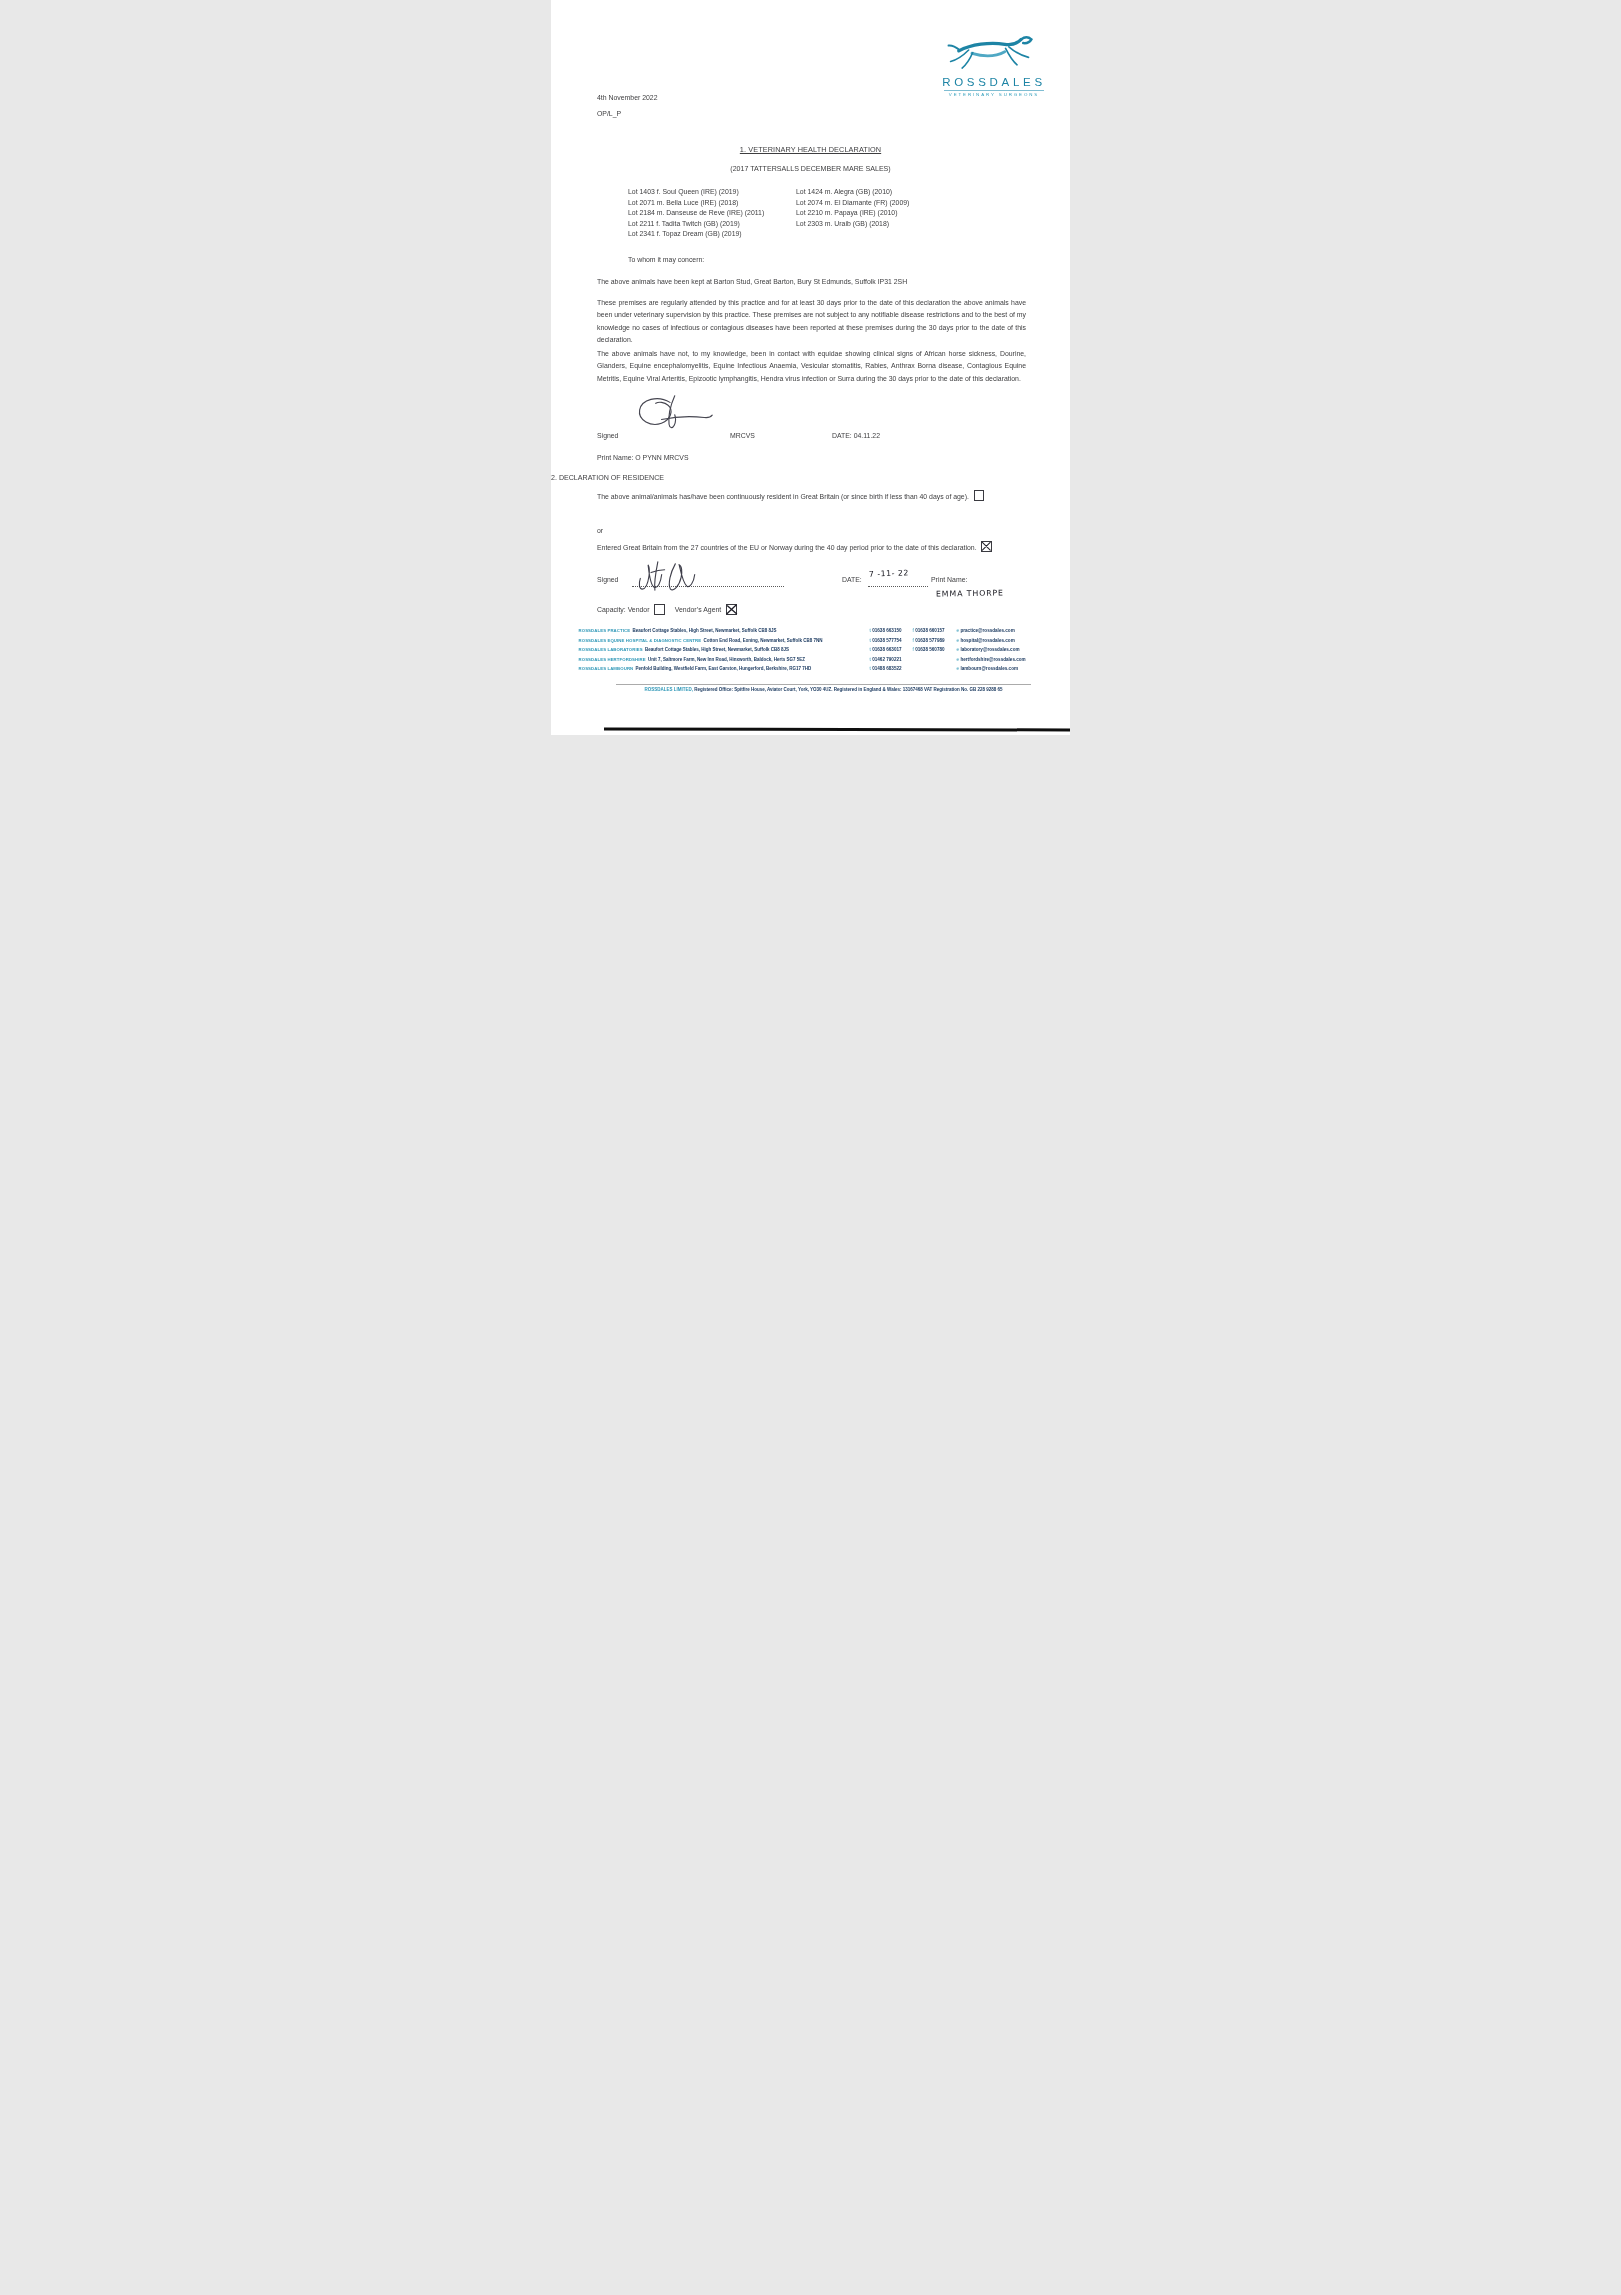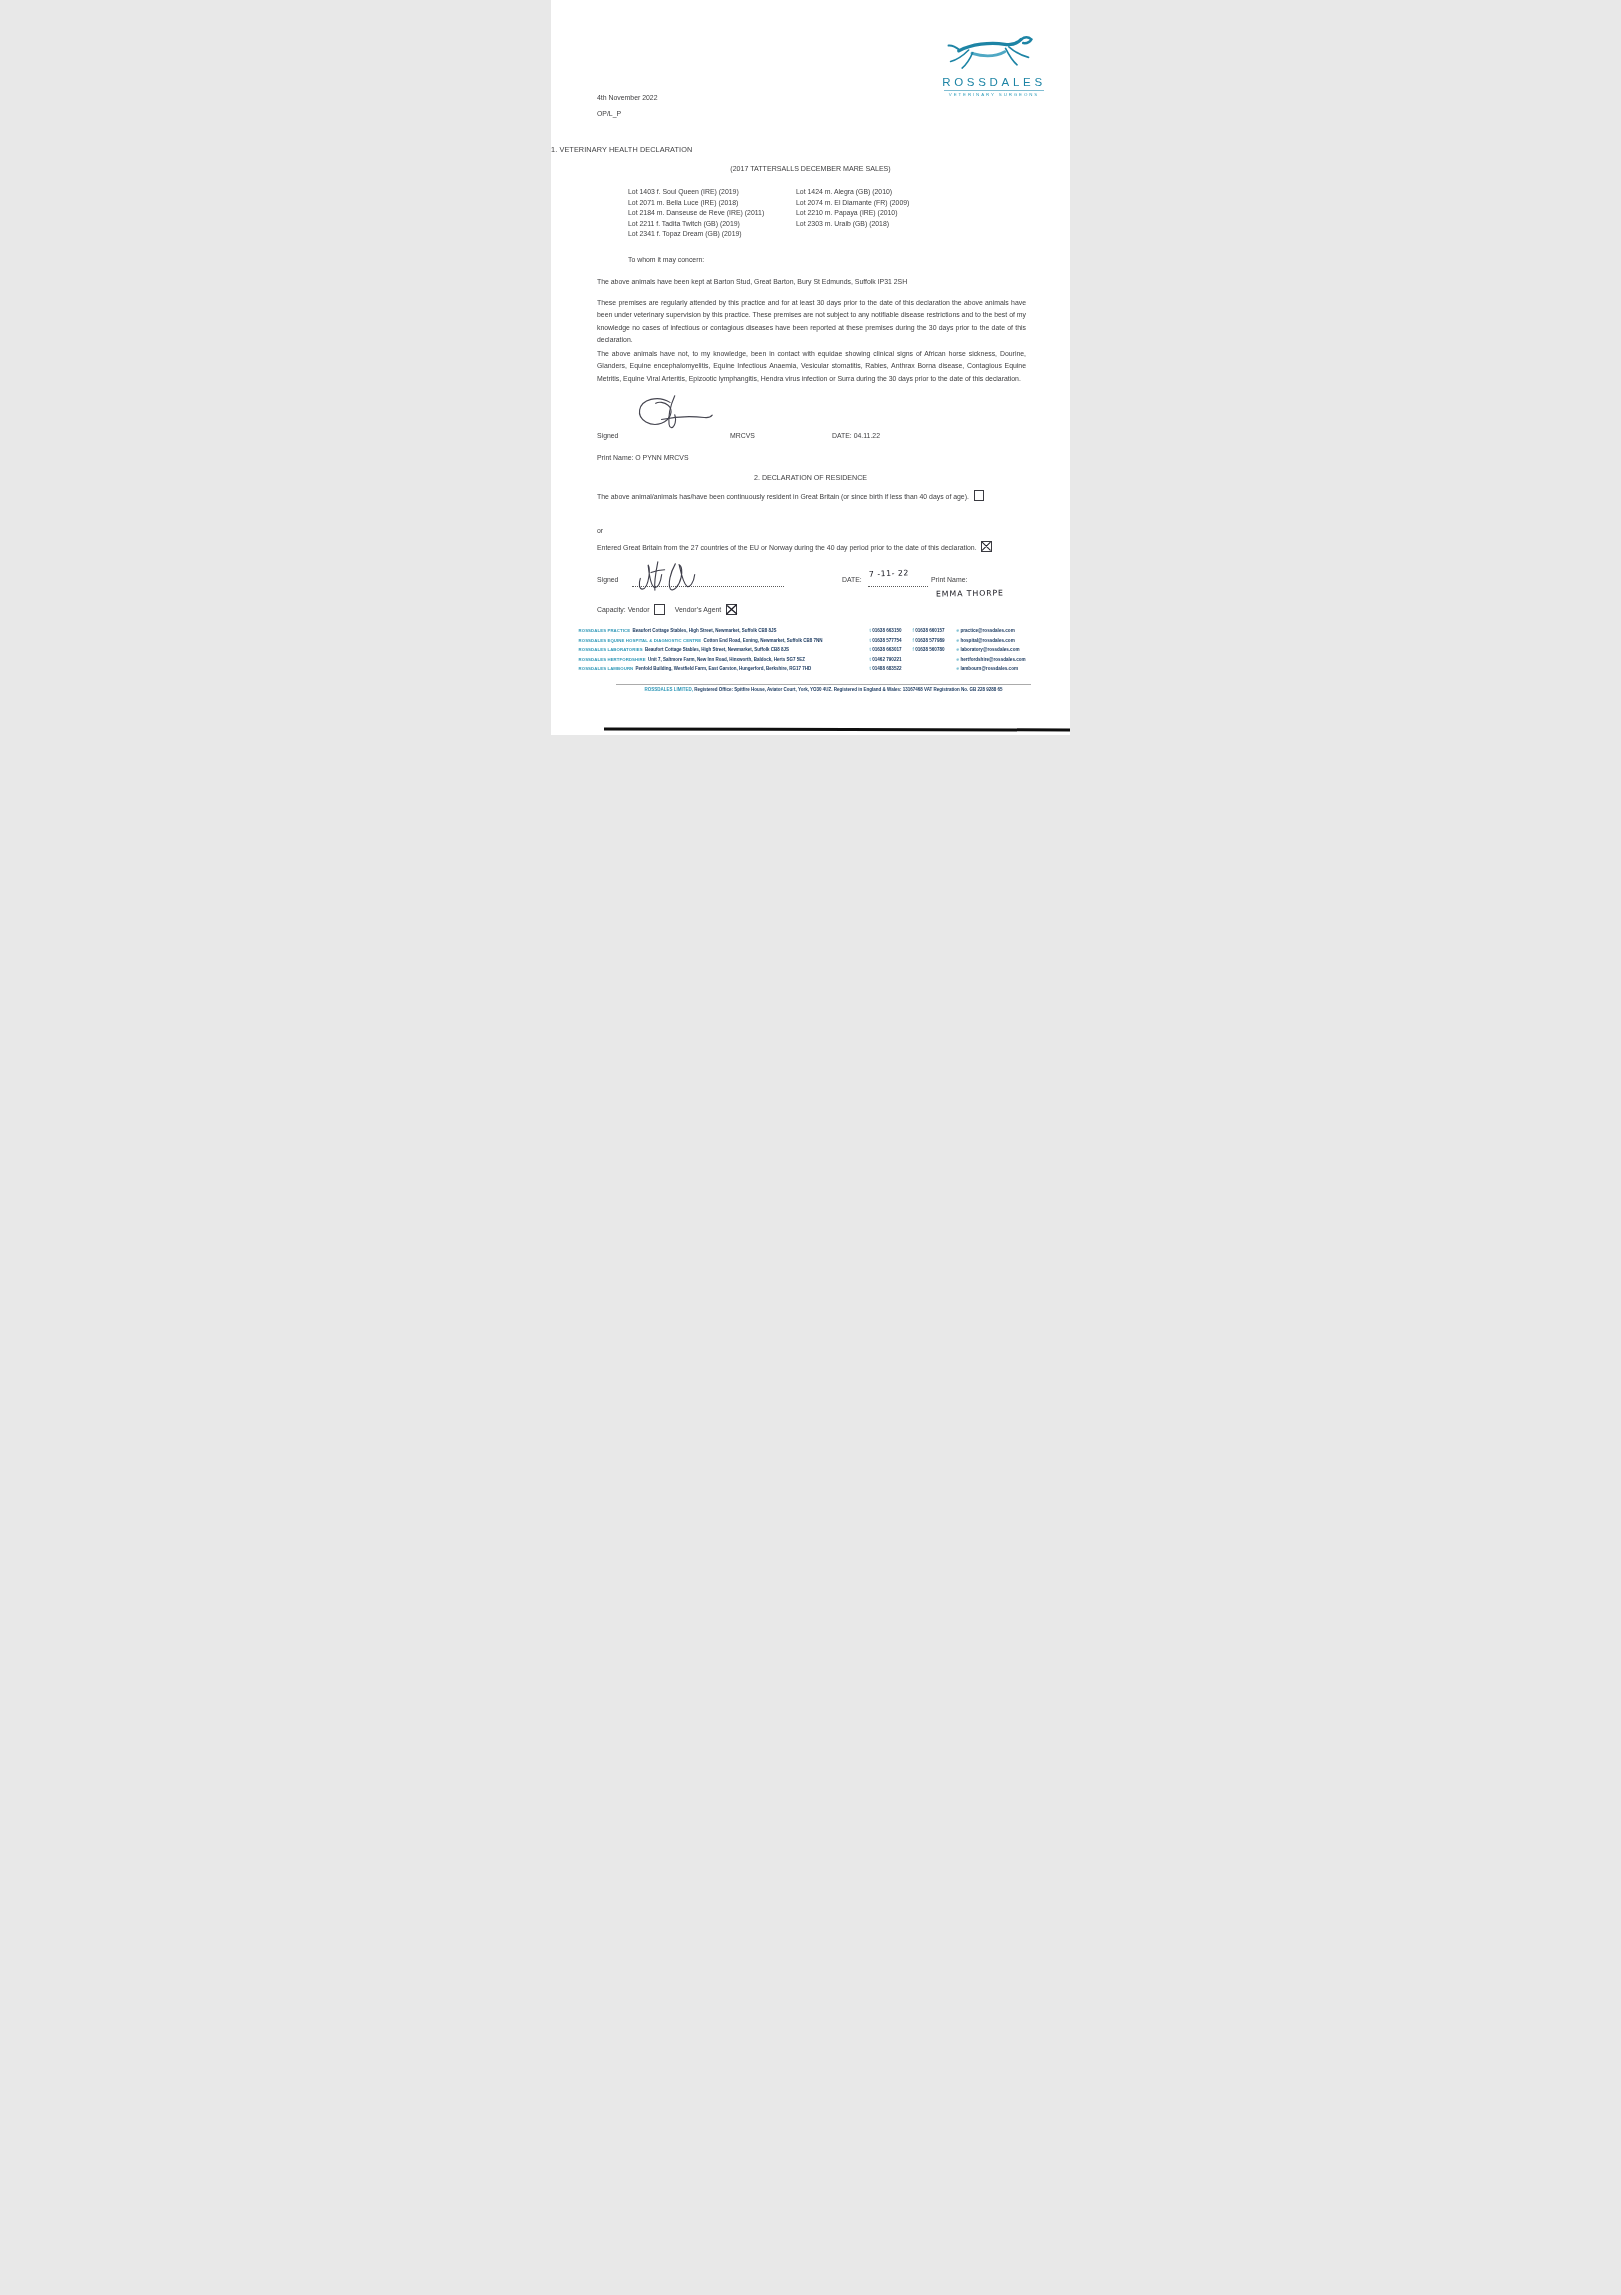--- a/index.html
+++ b/index.html
@@ -12,23 +12,23 @@
   .just{text-align:justify;}
   
   .hdr-date{left:46px;top:94px;font-size:6.9px;}
   .hdr-ref{left:46px;top:110px;font-size:6.9px;}
   
   .logo{top:32px;right:23px;width:106px;text-align:center;}
   .logo-word{font-size:11.5px;letter-spacing:3.7px;color:#1d84a5;margin-top:0.9px;font-weight:normal;}
   .logo-rule{height:0.5px;background:#7fbdd2;margin:2.3px 2.8px 1.8px 2.8px;}
   .logo-tag{font-size:4.4px;letter-spacing:1.9px;color:#2d9cba;}
   
-  .title1{left:0;right:0;top:145px;text-align:left;font-size:7.3px;letter-spacing:0.1px;}
+  .title1{left:0;right:0;top:145px;text-align:center;font-size:7.3px;letter-spacing:0.1px;text-decoration:underline;}
   .subtitle1{left:0;right:0;top:165px;text-align:center;font-size:7.1px;}
-  .title2{left:0;right:0;top:474px;text-align:center;font-size:7.1px;}
+  .title2{left:0;right:0;top:474px;font-size:7.1px;}
   
   .lots1{left:77px;top:187px;font-size:6.9px;line-height:10.6px;}
   .lots2{left:245px;top:187px;font-size:6.9px;line-height:10.6px;}
   
   .salutation{left:77px;top:256px;font-size:6.9px;}
   .para1{left:46px;top:276px;width:429px;}
   .para2{left:46px;top:297px;width:429px;}
   .para3{left:46px;top:348px;width:429px;}
   
   .sig1{left:82px;top:393px;}

